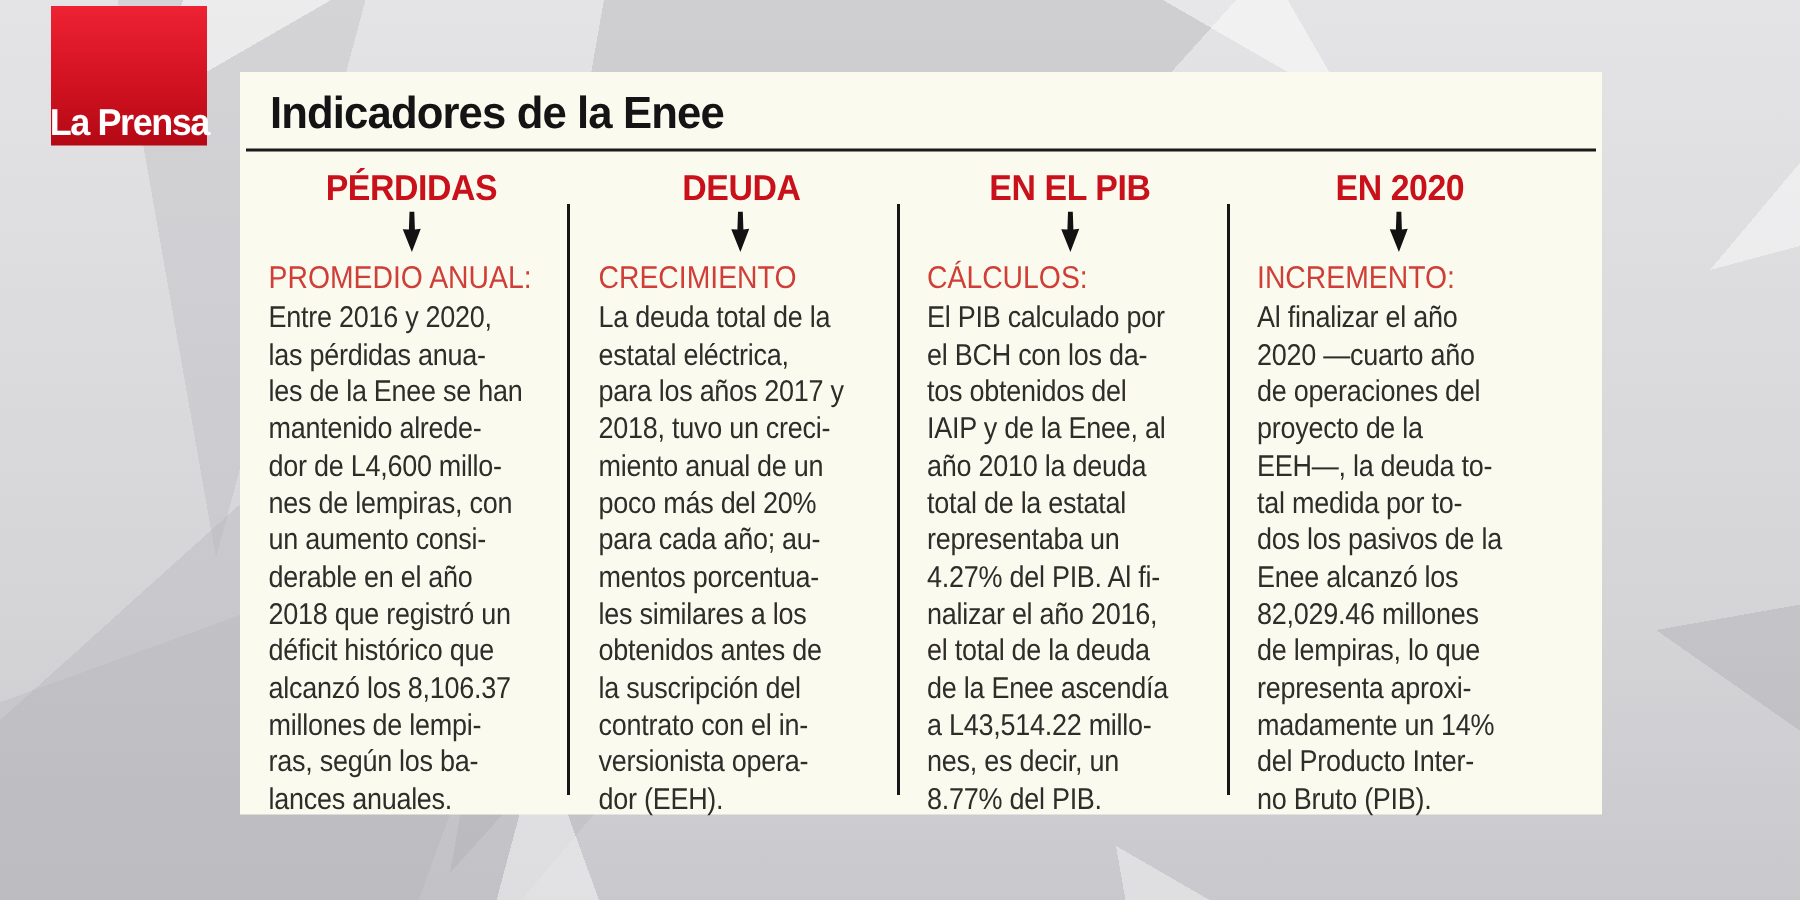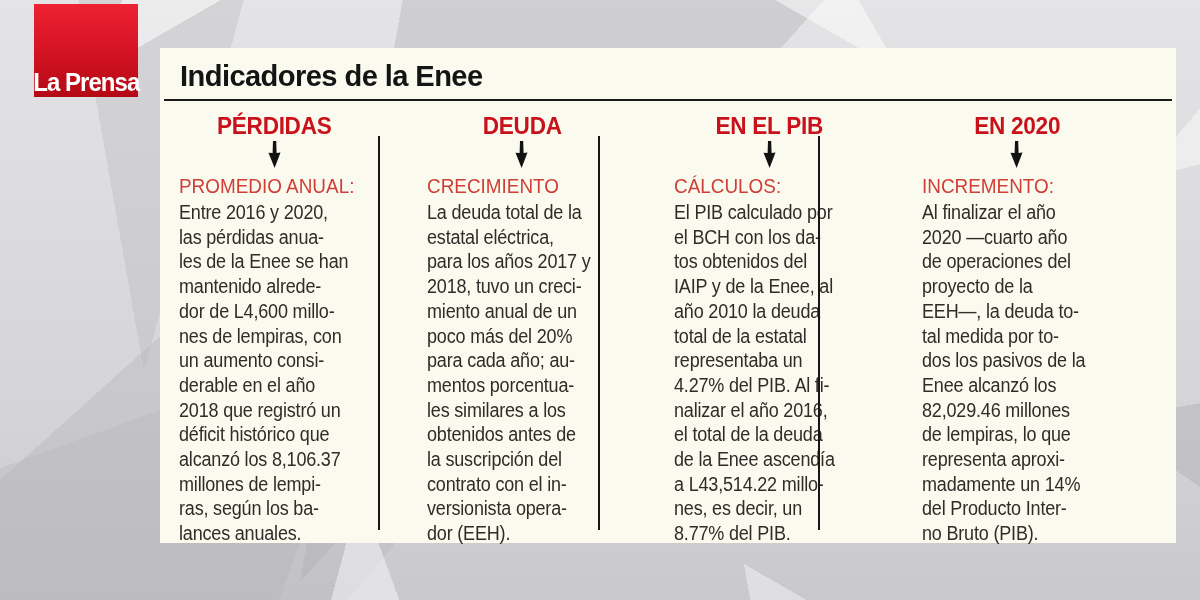--- a/index.html
+++ b/index.html
@@ -23,31 +23,31 @@
   .logo{
     position:absolute;left:34px;top:4px;width:104px;height:93px;
     background:linear-gradient(180deg,#ee2233 0%, var(--logo-red,#d01120) 58%, #b30915 100%);
     display:flex;align-items:flex-end;justify-content:center;
   }
   .logo-text{
     color:#fff;font-weight:bold;font-size:25px;letter-spacing:-1px;
     transform:scaleX(.96);white-space:nowrap;
   }
   .card{
-    position:absolute;left:160px;top:48px;width:1016px;height:495px;
+    position:absolute;left:160px;top:48px;width:908px;height:495px;
     background:#fbfaef;
   }
   .title{
     position:absolute;left:20px;top:9px;margin:0;
     font-size:30px;line-height:38px;font-weight:bold;color:#141414;
     letter-spacing:-0.6px;transform:scaleX(.97);transform-origin:left center;
     white-space:nowrap;
   }
   .rule{position:absolute;left:4px;right:4px;top:51px;height:2px;background:#1a1a1a;}
-  .columns{position:absolute;left:0;top:64px;right:0;display:flex;gap:28px;}
+  .columns{position:absolute;left:0;top:64px;right:0;display:flex;}
   .column{width:219.5px;box-sizing:border-box;padding:0 10px 0 19px;}
   .col-header{
     text-align:center;font-weight:bold;font-size:24px;line-height:27px;
     color:var(--accent-red,#c9111b);letter-spacing:-0.3px;
     transform:scaleX(.94);transform-origin:center;white-space:nowrap;
   }
   .arrow-wrap{text-align:center;height:31px;padding-top:2px;}
   .col-text{transform:scaleX(.9);transform-origin:top left;width:208px;}
   .col-subhead{
     font-size:21px;line-height:25px;margin:1px 0 2px 0;

